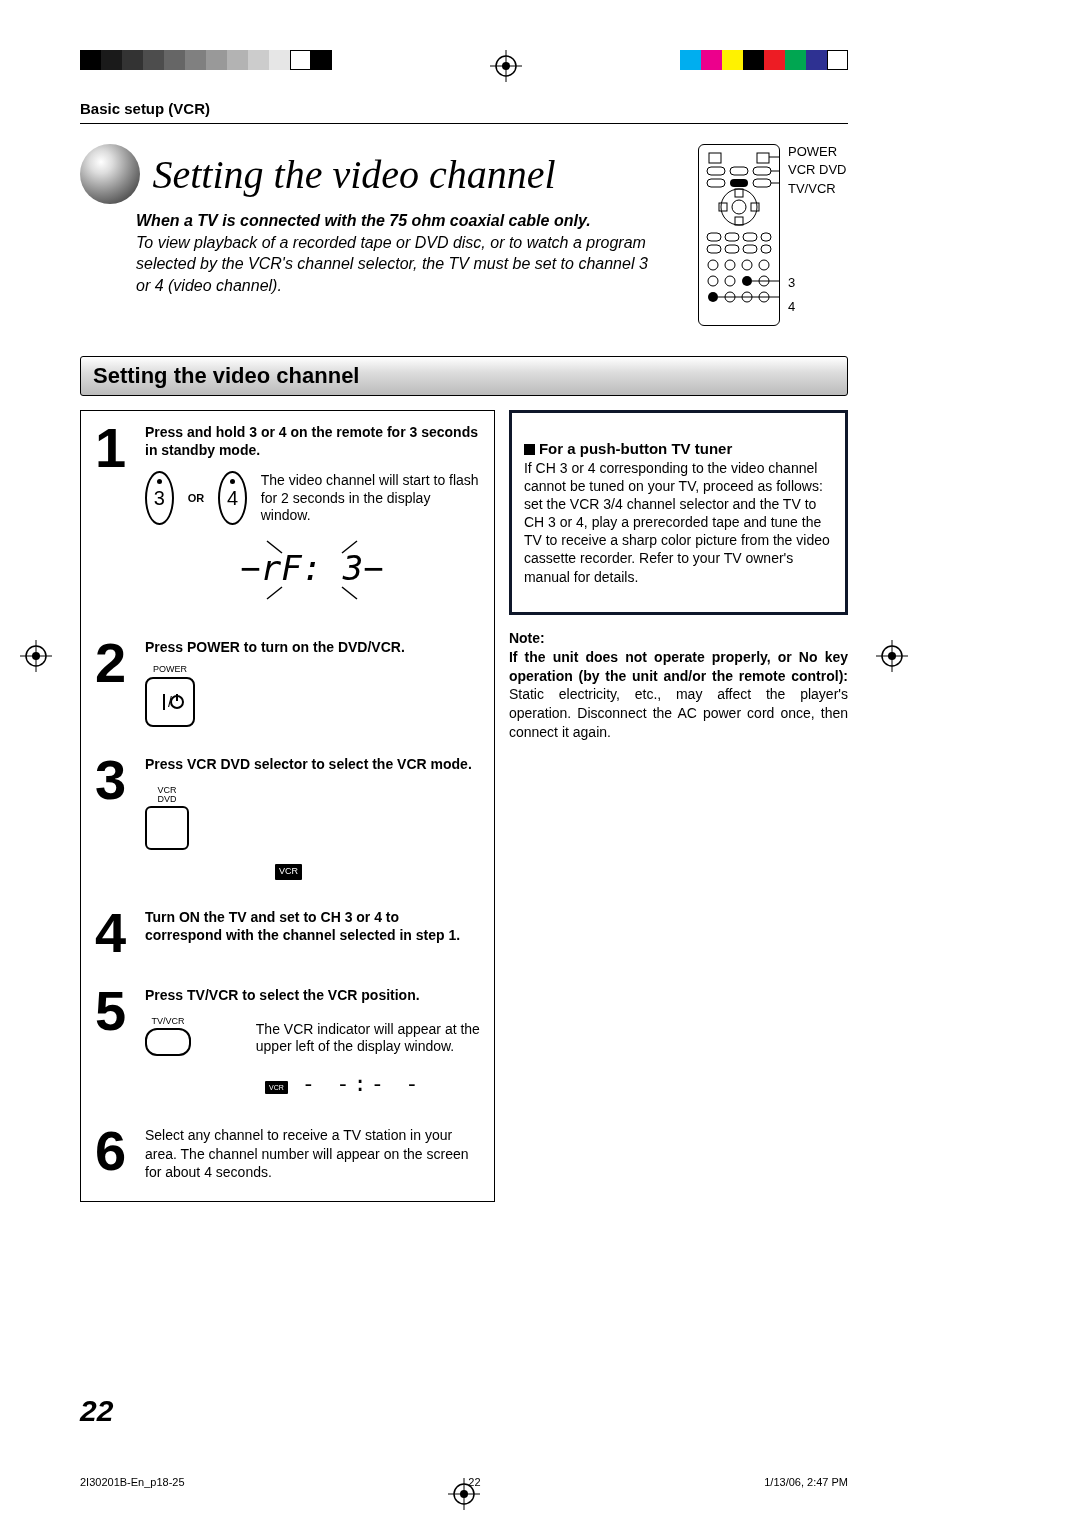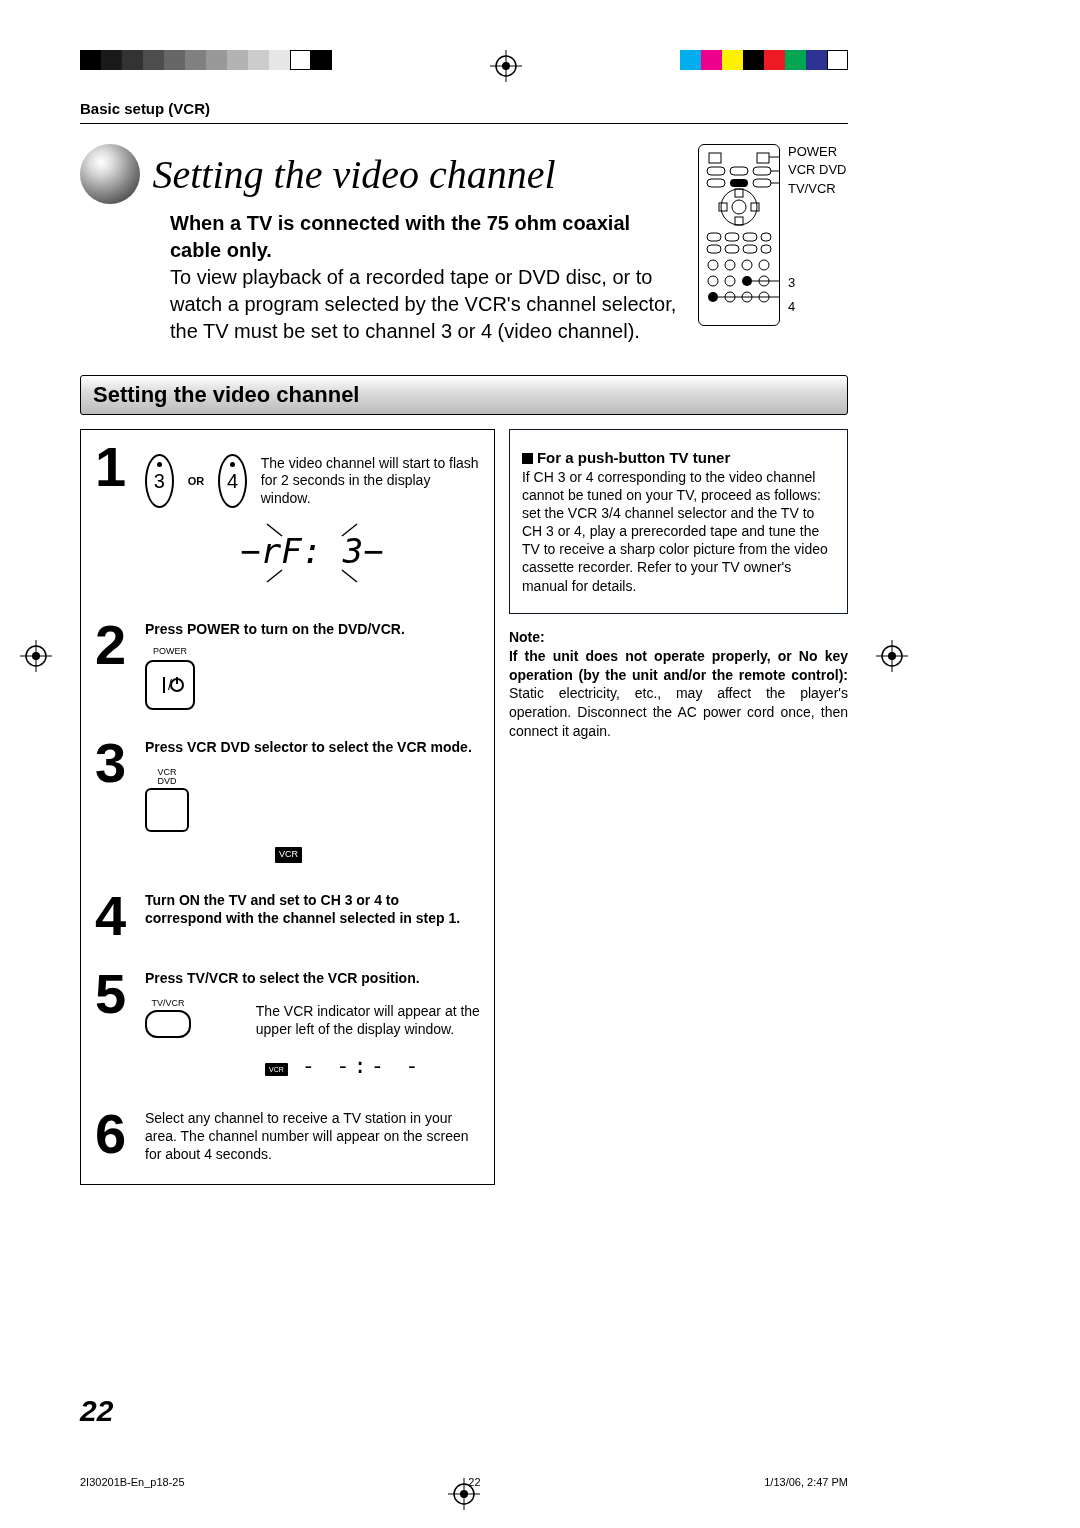--- a/index.html
+++ b/index.html
@@ -65,24 +65,25 @@
     margin-right: 8px;
   }
   .title-text {
     font-family: "Times New Roman", serif;
     font-style: italic;
     font-size: 40px;
     font-weight: normal;
     vertical-align: middle;
   }
   .intro {
-    font-size: 20px;
+    font-size: 16px;
     line-height: 1.35;
-    margin: 6px 0 0 90px;
+    margin: 6px 0 0 56px;
     max-width: 520px;
+    font-style: italic;
   }
   .intro .bold { font-weight: bold; }
   .remote-block {
     width: 150px;
     display: flex;
     gap: 8px;
     align-items: flex-start;
   }
   .remote-svg { border: 1px solid #000; width: 80px; height: 180px; border-radius: 6px; }
   .remote-labels {
@@ -186,22 +187,22 @@
     display: inline-block;
   }
   .display-dashes {
     font-family: monospace;
     font-size: 22px;
     letter-spacing: 4px;
     display: inline-block;
     margin-left: 10px;
   }
   .side-box {
-    border: 1px solid #0f172a;
-    padding: 18px 12px;
+    border: 3px solid #0f172a;
+    padding: 26px 12px;
     font-size: 14px;
     line-height: 1.3;
   }
   .side-box-title { font-weight: bold; font-size: 15px; }
   .side-box-title .blk { display: inline-block; width: 11px; height: 11px; background: #000; margin-right: 4px; vertical-align: -1px;}
   .note-block { font-size: 14px; line-height: 1.35; margin-top: 14px; text-align: justify;}
   .note-block .nt { font-weight: bold; }
   .pagenum {
     font-size: 30px; font-style: italic; font-weight: bold;
     position: absolute; bottom: 0; left: 0;
@@ -347,20 +348,21 @@
     </div>
 
     <div class="section-bar">Setting the video channel</div>
 
     <div class="two-col">
       <div class="col-left">
 
         <div class="step">
           <div class="step-num">1</div>
           <div class="step-body">
+            <div class="b">Press and hold 3 or 4 on the remote for 3 seconds in standby mode.</div>
             <div class="icon-row">
               <div class="btn-circle">
                 <span class="dot"></span>
                   <span>3</span>
               </div>
               <span class="or-text">OR</span>
               <div class="btn-circle">
                 <span class="dot"></span>
                   <span>4</span>
               </div>

